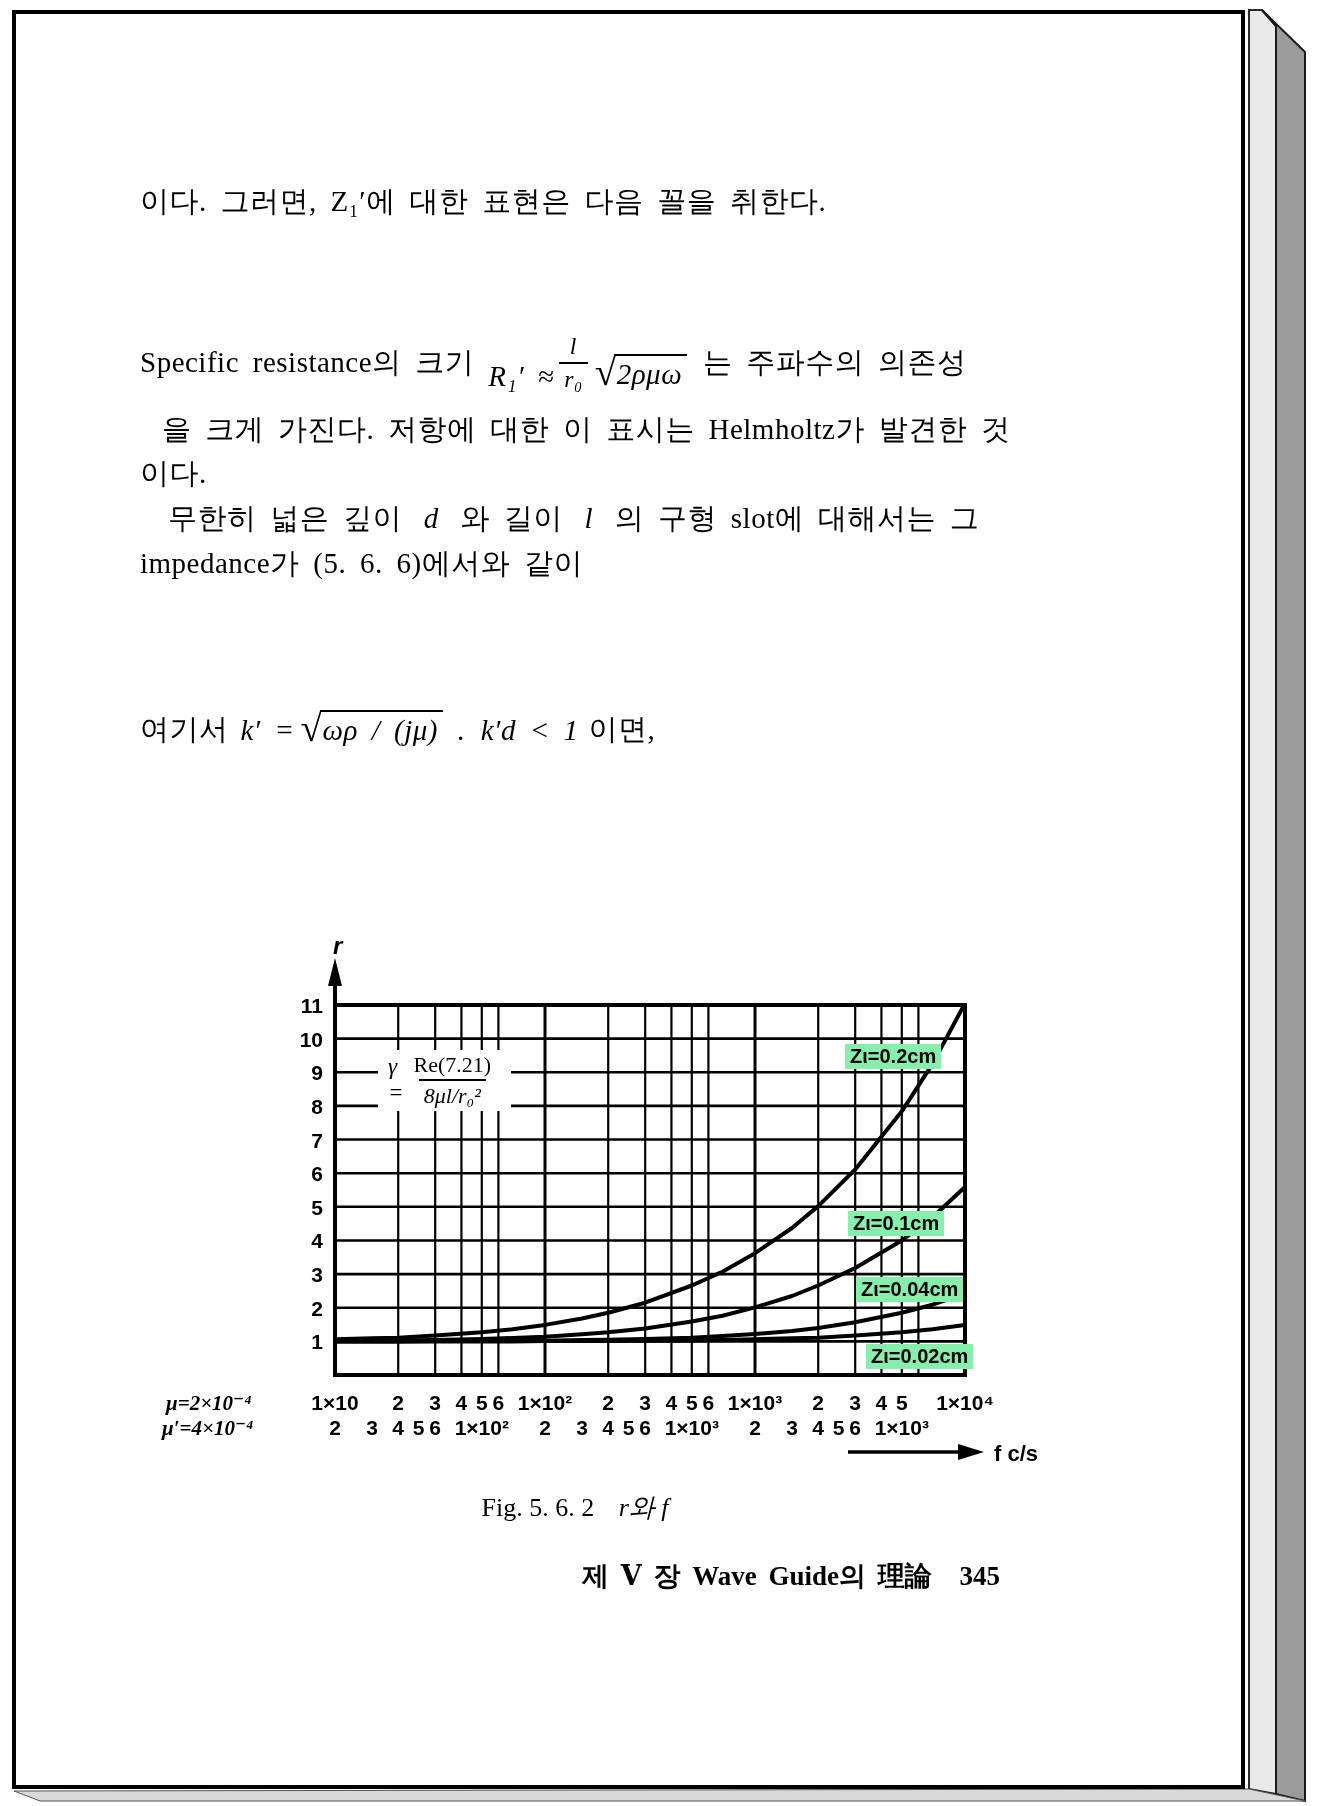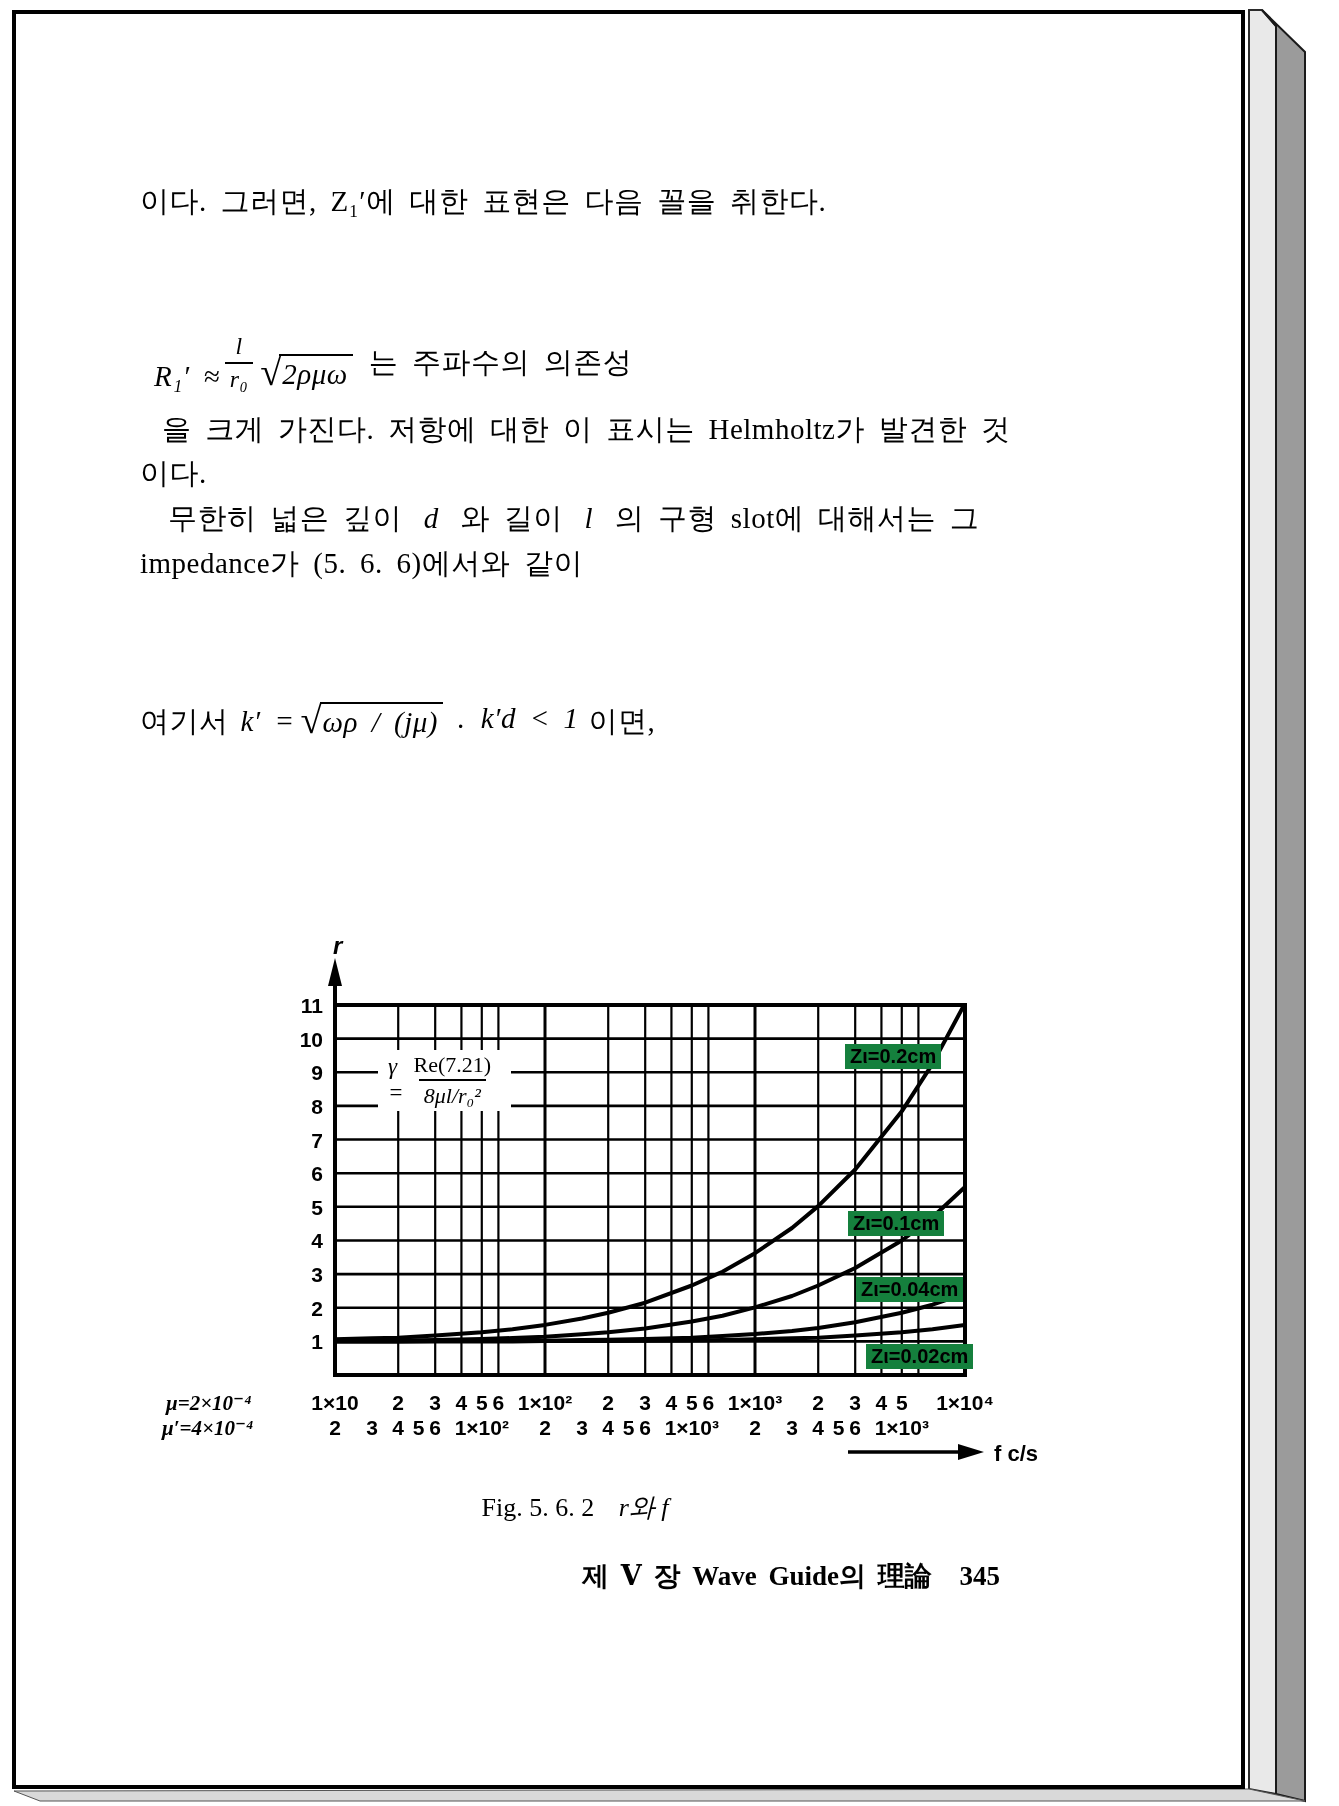--- a/index.html
+++ b/index.html
@@ -22,21 +22,21 @@
   .sqrt .sign{line-height:1;font-size:1.35em;font-style:normal;transform:translateY(-2px);}
   .sqrt .rbody{border-top:2.5px solid #000;padding:2px 5px 0 3px;margin-left:-3px;}
   .sqrt.tall .sign{font-size:2.9em;line-height:.78;transform:translateY(0);}
   .sqrt.tall .rbody{margin-left:-6px;}
   .bigp{display:inline-block;font-size:1.95em;font-weight:400;transform:scaleY(1.1);
     line-height:.8;vertical-align:middle;font-style:normal;margin:0 2px;}
   .eqrow{display:flex;align-items:center;font-size:28px;position:absolute;left:140px;width:772px;}
   .eqcenter{display:flex;align-items:center;margin:0 auto;}
   .eqno{position:absolute;right:0;font-style:normal;font-size:26px;letter-spacing:1px;}
   
-  .chart-label{position:absolute;background:#15803d;font:700 20px "Liberation Sans","DejaVu Sans",sans-serif;
+  .chart-label{position:absolute;background:#86efac;font:700 20px "Liberation Sans","DejaVu Sans",sans-serif;
     padding:1px 5px;white-space:nowrap;z-index:3;}
   #gamma-box{position:absolute;background:#fff;padding:2px 10px;z-index:3;
     font-size:23px;display:flex;align-items:center;}
   
   .tick{font:600 21px "Liberation Sans","DejaVu Sans",sans-serif;}
   .pref{font:italic 600 21px "Liberation Serif","DejaVu Sans",serif;}
   .ylab{font:italic 600 24px "Liberation Sans","DejaVu Sans",sans-serif;}
   .xlab{font:700 22px "Liberation Sans","DejaVu Sans",sans-serif;}
   #caption{font-size:26px;text-align:center;white-space:nowrap;}
   #footer{font-size:27px;font-weight:700;text-align:right;white-space:nowrap;word-spacing:5px;}
@@ -83,20 +83,21 @@
         </span>
       </span>
     </span>
     <span class="bigp">)</span>
     <span>.</span>
   </span>
   <span class="eqno">(5. 6. 10)</span>
 </div>
 
 <div class="abs para" style="left:140px;top:332px;height:62px;display:flex;align-items:center;">
+  <span>Specific resistance의  크기</span>
   <span style="display:inline-flex;align-items:flex-end;margin:0 14px;" class="m">
     <span>R₁′ ≈</span>
     <span class="frac small">
       <span class="fr-top">l</span>
       <span class="fr-bot">r₀</span>
     </span>
     <span class="sqrt">
       <span class="sign">√</span>
       <span class="rbody">2ρμω</span>
     </span>
@@ -132,21 +133,21 @@
           <span class="fr-top">tan (k′d / 2)</span>
           <span class="fr-bot">k′d / 2</span>
         </span>
       </span>
     </span>
     <span class="m" style="margin-left:8px;">= R₁′(ω) + jY₁′(ω),</span>
   </span>
   <span class="eqno">(5. 6. 11)</span>
 </div>
 
-<div class="abs para" style="left:140px;top:702px;height:56px;display:flex;align-items:flex-start;">
+<div class="abs para" style="left:140px;top:702px;height:56px;display:flex;align-items:center;">
   <span>여기서</span>
   <span class="m" style="display:inline-flex;align-items:center;margin:0 12px;">
     <span>k′ =</span>
     <span class="sqrt" style="margin-left:6px;">
       <span class="sign">√</span>
       <span class="rbody">ωρ / (jμ)</span>
     </span>
   </span>
   <span>.</span>
   <span class="m" style="margin:0 10px 0 16px;">k′d &lt; 1</span>

